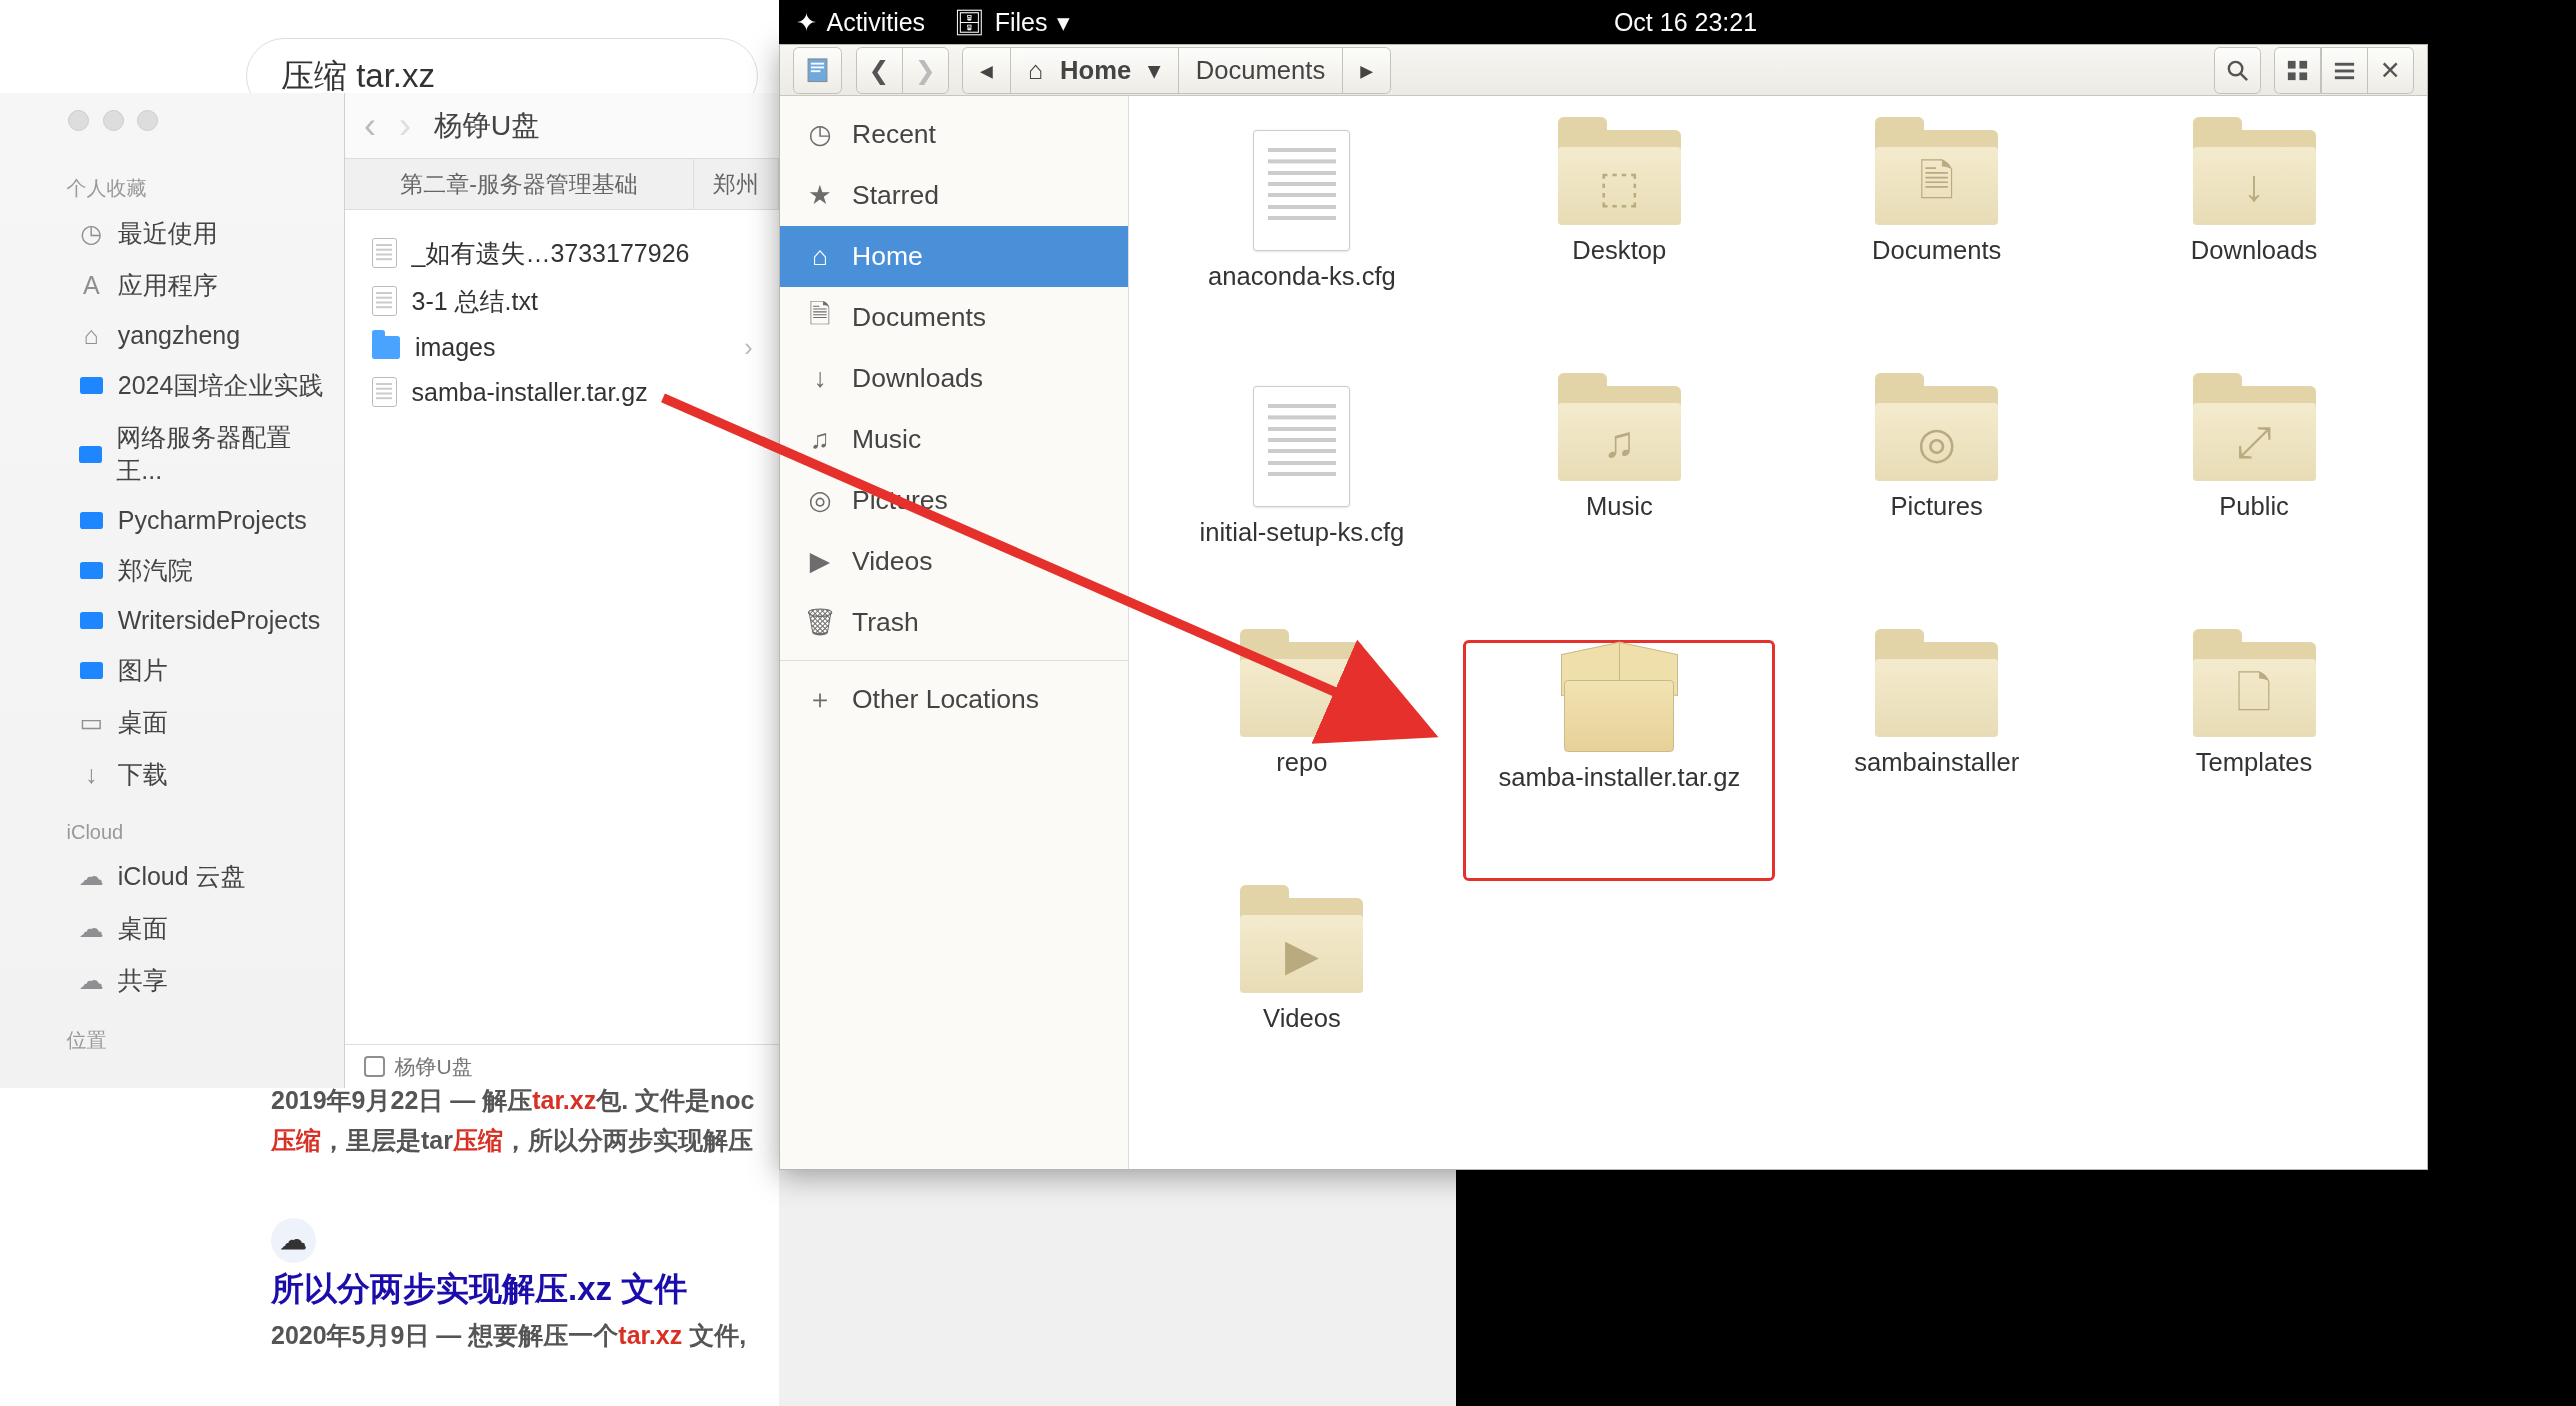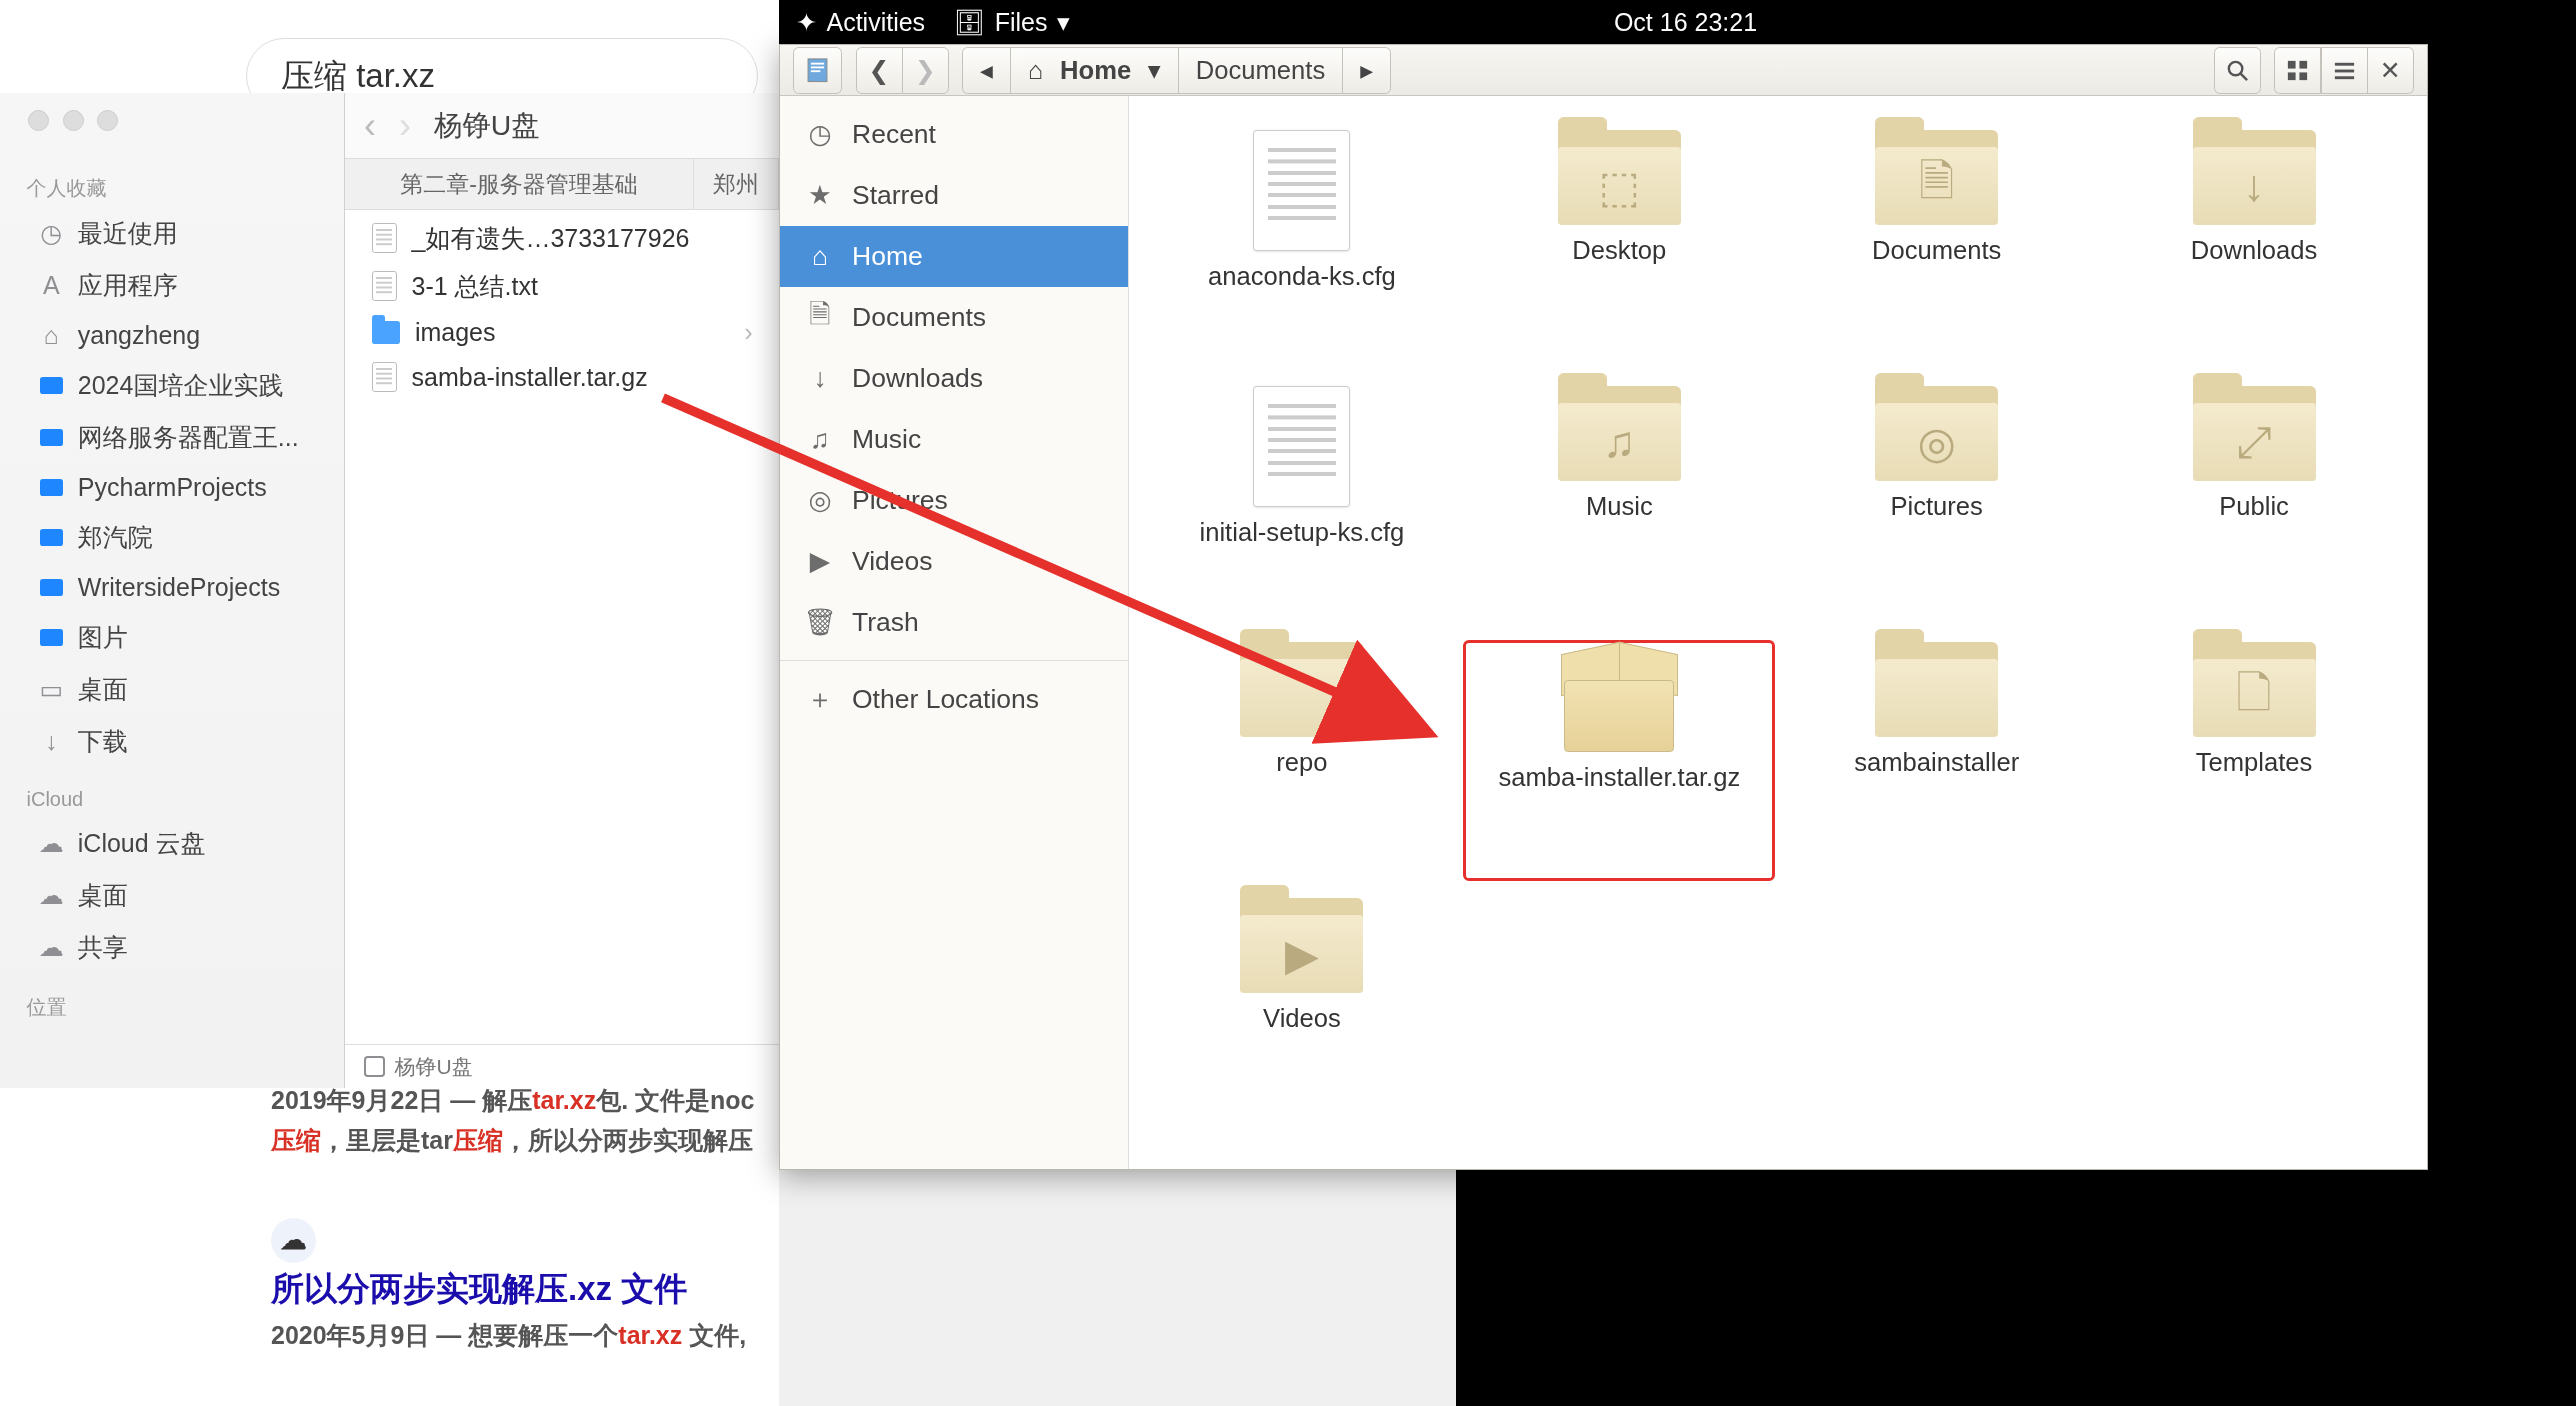--- a/index.html
+++ b/index.html
@@ -1,35 +1,35 @@
 <!DOCTYPE html>
 <html style="font-size:15px"><head>
 <meta charset="utf-8">
 <style>
 * { margin: 0; padding: 0; box-sizing: border-box; font-family: -apple-system, "Helvetica Neue", Arial, sans-serif; }
 body { width: 2576px; height: 1406px; position: relative; background: #f0f0f0; overflow: hidden; }
 
 
 .finder { position: absolute; left: 0; top: 93px; width: 779px; height: 995px; background: #fff; display: flex; }
-.finder-sidebar { width: 345px; background: linear-gradient(#f6f6f6,#f2f2f2); border-right: 0.9px solid #d0d0d0; padding-top: 17px; font-size: 25px; color: #555; }
+.finder-sidebar { width: 345px; background: linear-gradient(#f6f6f6,#f2f2f2); border-right: 0.9px solid #d0d0d0; padding-top: 17px; font-size: 25px; color: #555; padding-left: 40px; }
 .traffic { display: flex; gap: 13.3px; padding: 0 0 23px 28.4px; }
 .tl { width: 21px; height: 21px; border-radius: 50%; background: #ddd; border: 0.9px solid #ccc; }
 .fs-section { font-size: 20px; color: #999; padding: 7.6px 0 5.7px 26.5px; margin-top: 13.3px; }
 .fs-item { display: flex; align-items: center; gap: 13.3px; padding: 9.5px 19px 9.5px 38px; color: #444; }
 .fs-icon { width: 26.5px; height: 26.5px; display: inline-flex; align-items: center; justify-content: center; color: #8e8e93; }
 .fs-icon.folder { color: #1e86ff; }
 .sq { width: 21px; height: 21px; border: 2.4px solid #8e8e93; border-radius: 3.8px; display:inline-block; }
 
 .finder-main { flex: 1; display: flex; flex-direction: column; }
 .finder-toolbar { height: 66px; display: flex; align-items: center; gap: 23px; padding: 0 19px; border-bottom: 0.9px solid #ddd; background: #fafafa; }
 .nav-arr { font-size: 36px; color: #bbb; }
 .finder-title { font-size: 28.4px; font-weight: 500; color: #444; }
 .finder-tabbar { height: 51px; display: flex; border-bottom: 0.9px solid #ddd; background: #f0f0f0; font-size: 23px; color: #666; }
 .ftab { flex: 1; display: flex; align-items: center; justify-content: center; border-right: 0.9px solid #ddd; }
-.finder-list { flex: 1; background: #fff; padding: 4px 0; }
+.finder-list { flex: 1; background: #fff; padding: 19px 0; }
 .fl-item { display: flex; align-items: center; gap: 15px; padding: 7.6px 26.5px; font-size: 25px; color: #333; }
 .fl-arrow { margin-left: auto; color: #bbb; }
 .mini-doc { width: 25px; height: 30px; background: #fff; border: 0.9px solid #bbb; border-radius: 2.8px; position: relative; }
 .mini-doc::before { content:""; position:absolute; left:3.8px; right:3.8px; top:4.7px; height:1.9px; background:#ccc; box-shadow:0 4.7px 0 #ccc,0 9.5px 0 #ccc,0 14.2px 0 #ccc; }
 .mini-fold { width: 28.4px; height: 23px; background: #4aa3ff; border-radius: 2.8px; position: relative; }
 .mini-fold::before { content:""; position:absolute; left:0; top:-5.7px; width:13.3px; height:7.6px; background:#4aa3ff; border-radius:2.8px 2.8px 0 0; }
 .finder-status { height: 44px; border-top: 0.9px solid #ddd; display: flex; align-items: center; gap: 9.5px; padding: 0 19px; font-size: 21px; color: #777; }
 
 
 .browser-bg { position: absolute; left: 0; top: 0; width: 779px; height: 1406px; background: #fff; }

